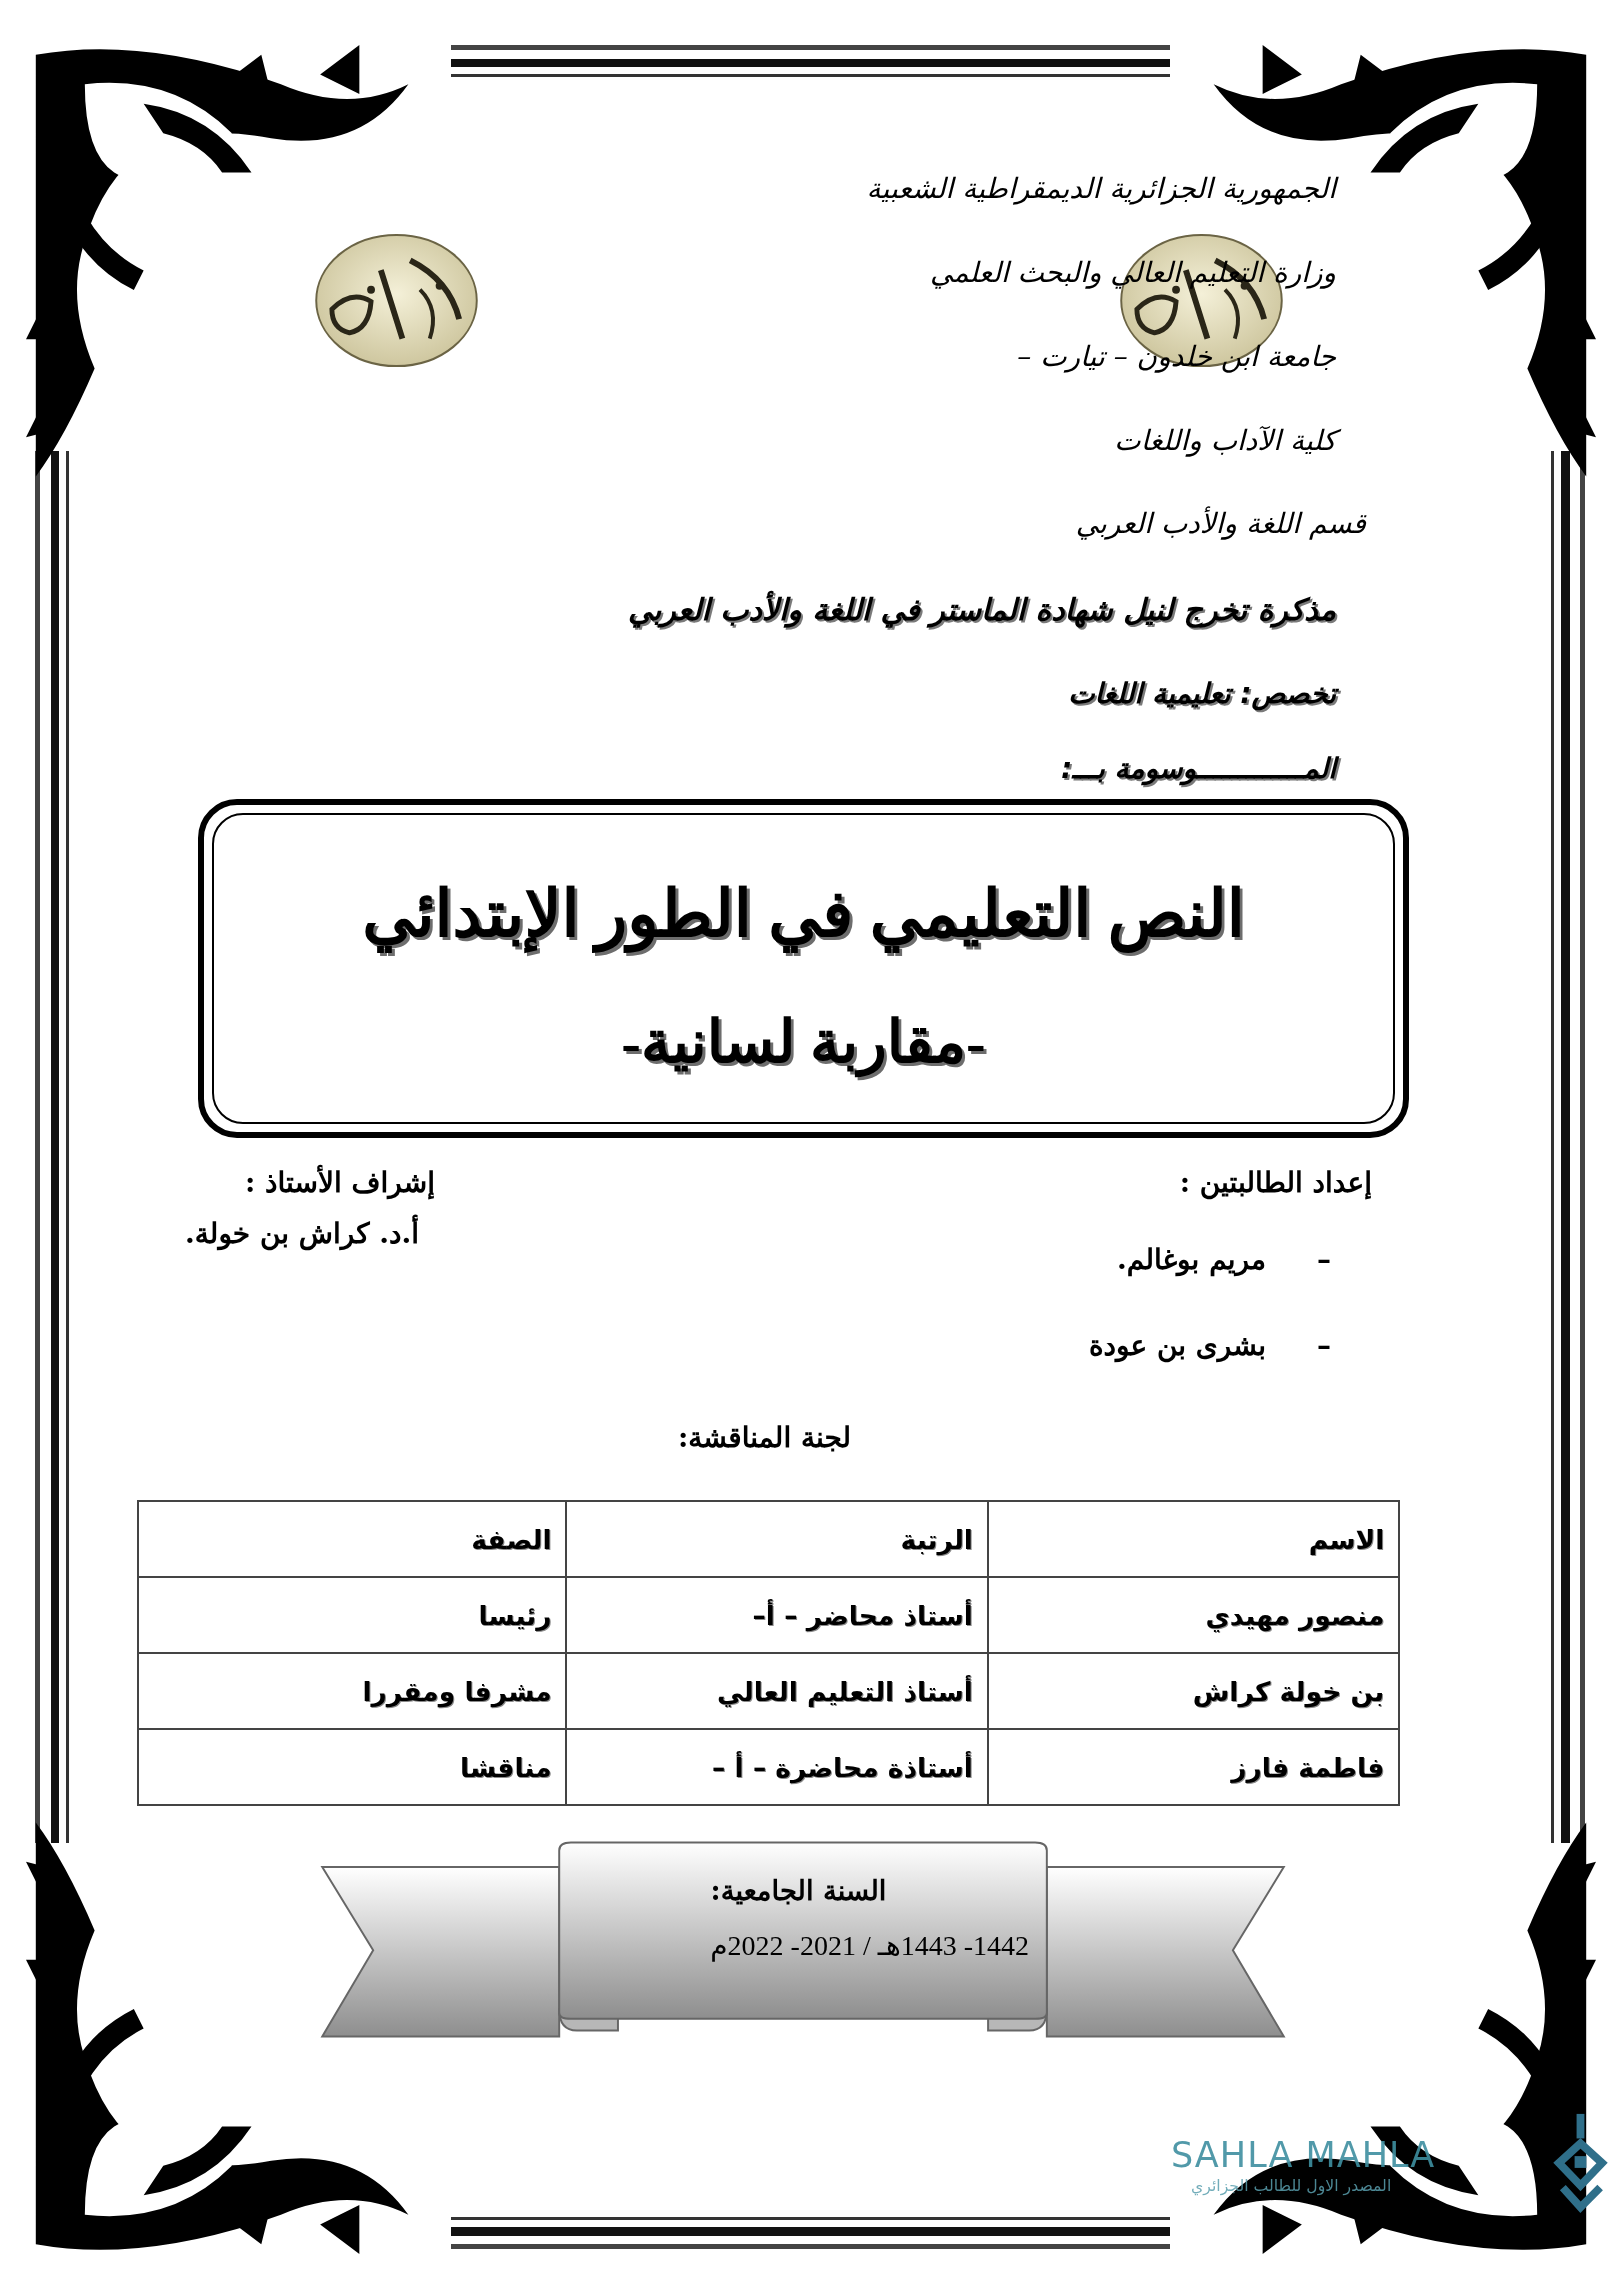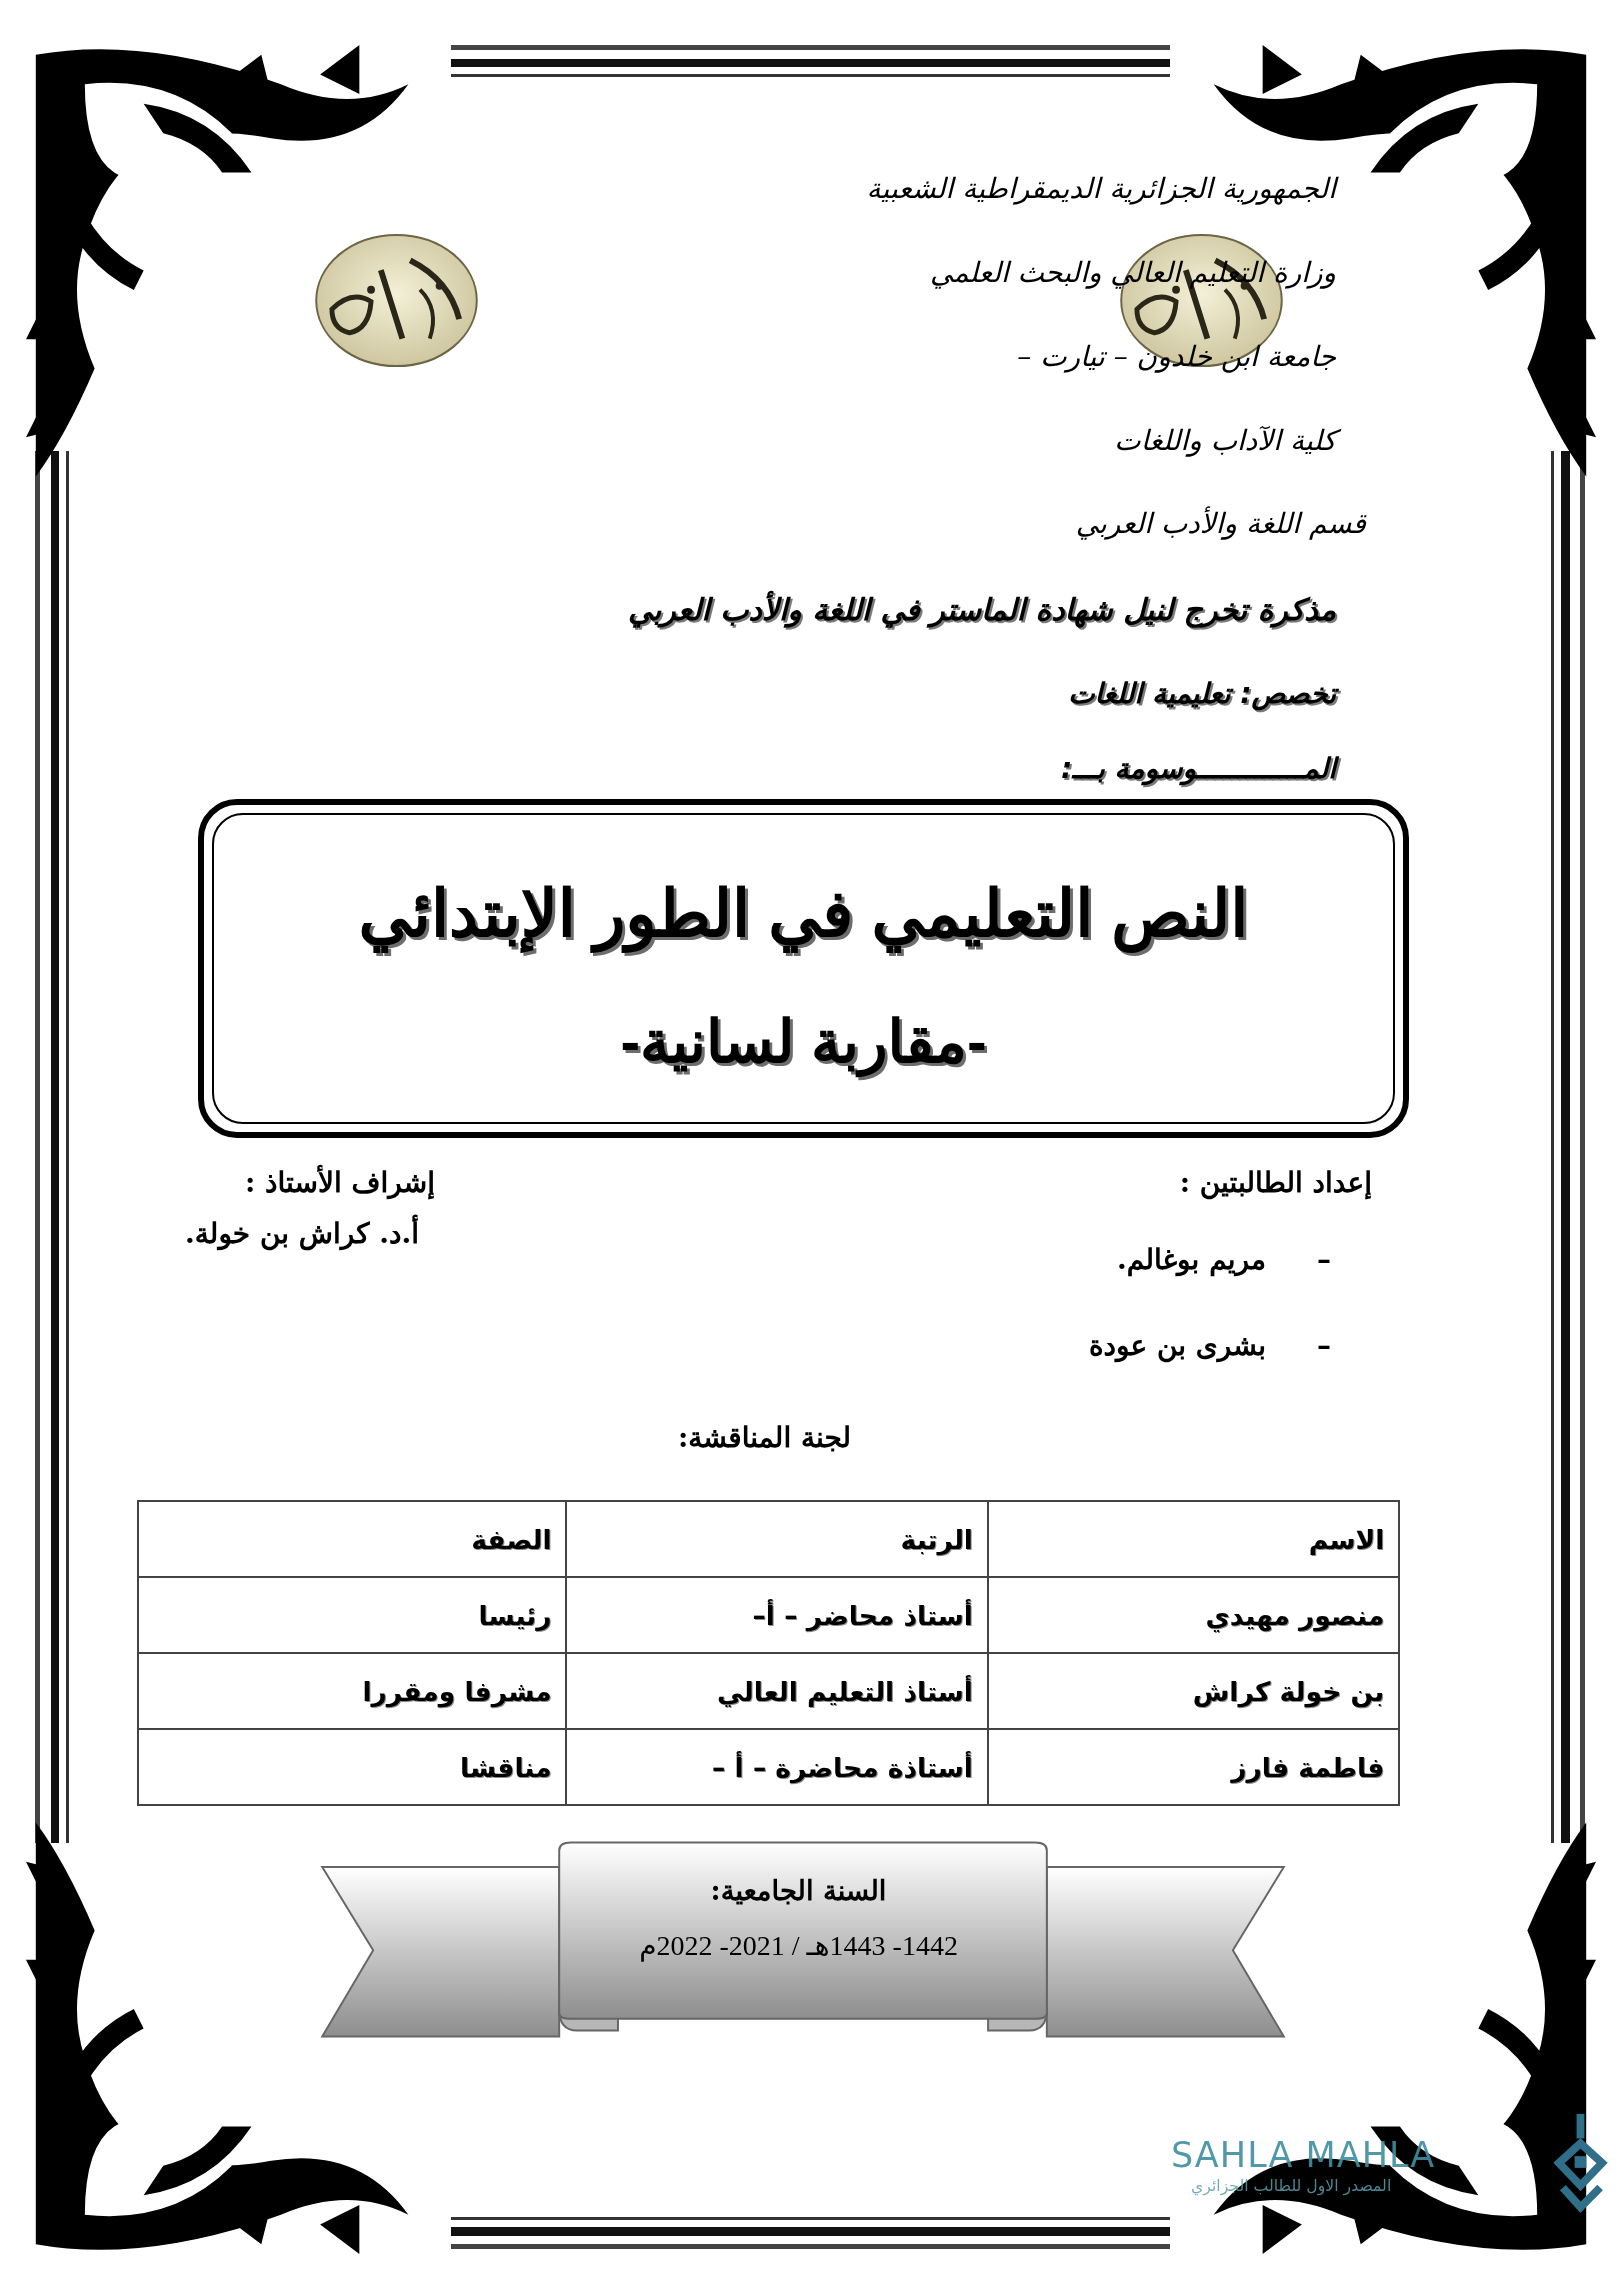--- a/index.html
+++ b/index.html
@@ -20,38 +20,38 @@
               font-family:"DejaVu Serif",serif; font-size:28px; line-height:39px;font-style:italic; }
   .bold-shadow { font-family:"DejaVu Sans","Liberation Sans",sans-serif; font-weight:bold;
                  text-shadow:2px 2px 0 #7a7a7a; }
 
   
   .title-box { position:absolute; left:198px; top:799px; width:1211px; height:339px;
                border:6.9px solid #000; border-radius:39px; box-sizing:border-box; }
   .title-box-inner { position:absolute; left:7.8px; top:7.8px; right:7.8px; bottom:7.8px;
                border:2px solid #000; border-radius:31px; }
   .title-line { position:absolute; left:0; right:0; text-align:center;
-                font-family:Liberation Sans, sans-serif; font-weight:bold; color:#000;
+                font-family:Liberation Serif, serif; font-weight:bold; color:#000;
                 text-shadow:2.9px 2.9px 0 #6d6d6d; }
 
   
   .label-bold { font-family:"DejaVu Serif",serif; font-weight:bold; font-size:28px; }
 
   
   .committee { position:absolute; left:137px; top:1500px; width:1263px;
                border-collapse:collapse; direction:rtl; }
   .committee td { border:2px solid #444; height:74px; padding:0 13.7px; text-align:right;
                   font-family:"DejaVu Sans",sans-serif; font-weight:bold; font-size:26.5px;
                   text-shadow:1px 1px 0 #8a8a8a; vertical-align:middle; }
 
   
   .ribbon-svg { position:absolute; left:314px; top:1823px; }
   .ribbon-title { position:absolute; left:568px; top:1874px; width:461px; text-align:center;
                   font-family:"DejaVu Serif",serif; font-weight:bold; font-size:27.4px; }
-  .ribbon-years { position:absolute; left:568px; top:1929px; width:461px; text-align:center;
+  .ribbon-years { position:absolute; left:568px; top:1929px; width:461px; text-align:right;
                   font-family:"Liberation Serif",serif; font-size:28px; }
 
   
   .wm-text { position:absolute; left:1171px; top:2135px; font-family:"DejaVu Sans",sans-serif;
              font-size:35px; letter-spacing:1px; color:#3f8fa0; opacity:.9; }
   .wm-sub { position:absolute; left:1191px; top:2176px; font-size:15.7px; color:#5a9fae;
             font-family:"DejaVu Sans",sans-serif; direction:rtl; opacity:.85; }
 </style>
 </head>
 <body>

